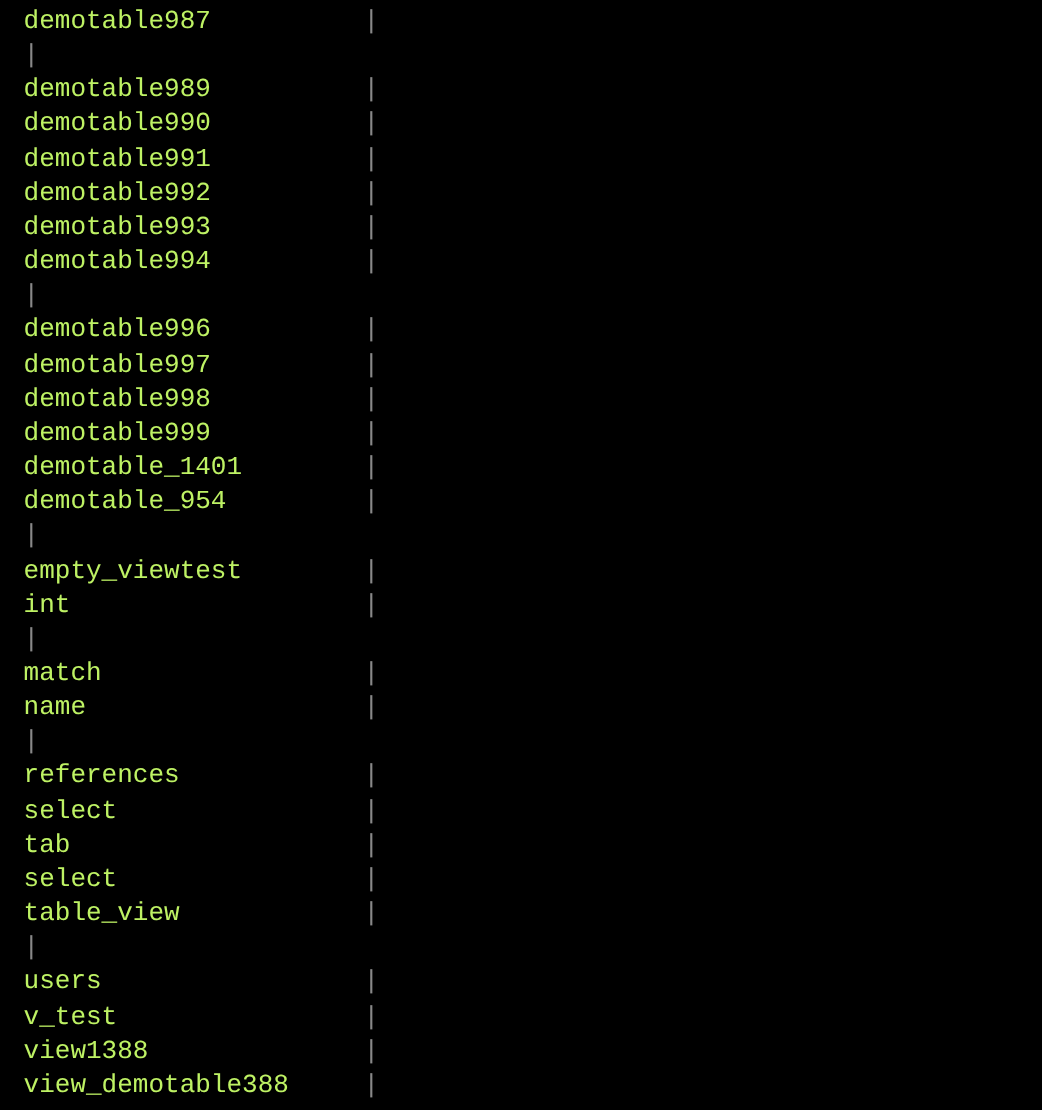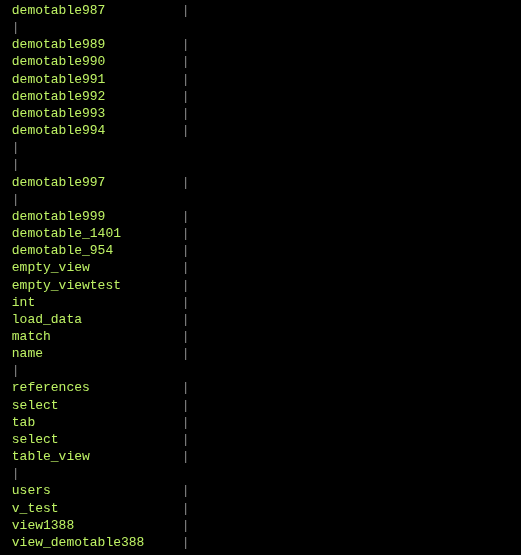--- a/index.html
+++ b/index.html
@@ -46,30 +46,30 @@
   <div id="rows-container">
       <div class="line"><span class="col1"> demotable987</span><span class="col2"> |</span></div>
       <div class="line"><span class="col2"> |</span></div>
       <div class="line"><span class="col1"> demotable989</span><span class="col2"> |</span></div>
       <div class="line"><span class="col1"> demotable990</span><span class="col2"> |</span></div>
       <div class="line"><span class="col1"> demotable991</span><span class="col2"> |</span></div>
       <div class="line"><span class="col1"> demotable992</span><span class="col2"> |</span></div>
       <div class="line"><span class="col1"> demotable993</span><span class="col2"> |</span></div>
       <div class="line"><span class="col1"> demotable994</span><span class="col2"> |</span></div>
       <div class="line"><span class="col2"> |</span></div>
-      <div class="line"><span class="col2"> |</span></div>
+      <div class="line"><span class="col1"> demotable996</span><span class="col2"> |</span></div>
       <div class="line"><span class="col1"> demotable997</span><span class="col2"> |</span></div>
-      <div class="line"><span class="col2"> |</span></div>
+      <div class="line"><span class="col1"> demotable998</span><span class="col2"> |</span></div>
       <div class="line"><span class="col1"> demotable999</span><span class="col2"> |</span></div>
       <div class="line"><span class="col1"> demotable_1401</span><span class="col2"> |</span></div>
       <div class="line"><span class="col1"> demotable_954</span><span class="col2"> |</span></div>
-      <div class="line"><span class="col1"> empty_view</span><span class="col2"> |</span></div>
+      <div class="line"><span class="col2"> |</span></div>
       <div class="line"><span class="col1"> empty_viewtest</span><span class="col2"> |</span></div>
       <div class="line"><span class="col1"> int</span><span class="col2"> |</span></div>
-      <div class="line"><span class="col1"> load_data</span><span class="col2"> |</span></div>
+      <div class="line"><span class="col2"> |</span></div>
       <div class="line"><span class="col1"> match</span><span class="col2"> |</span></div>
       <div class="line"><span class="col1"> name</span><span class="col2"> |</span></div>
       <div class="line"><span class="col2"> |</span></div>
       <div class="line"><span class="col1"> references</span><span class="col2"> |</span></div>
       <div class="line"><span class="col1"> select</span><span class="col2"> |</span></div>
       <div class="line"><span class="col1"> tab</span><span class="col2"> |</span></div>
       <div class="line"><span class="col1"> select</span><span class="col2"> |</span></div>
       <div class="line"><span class="col1"> table_view</span><span class="col2"> |</span></div>
       <div class="line"><span class="col2"> |</span></div>
       <div class="line"><span class="col1"> users</span><span class="col2"> |</span></div>

